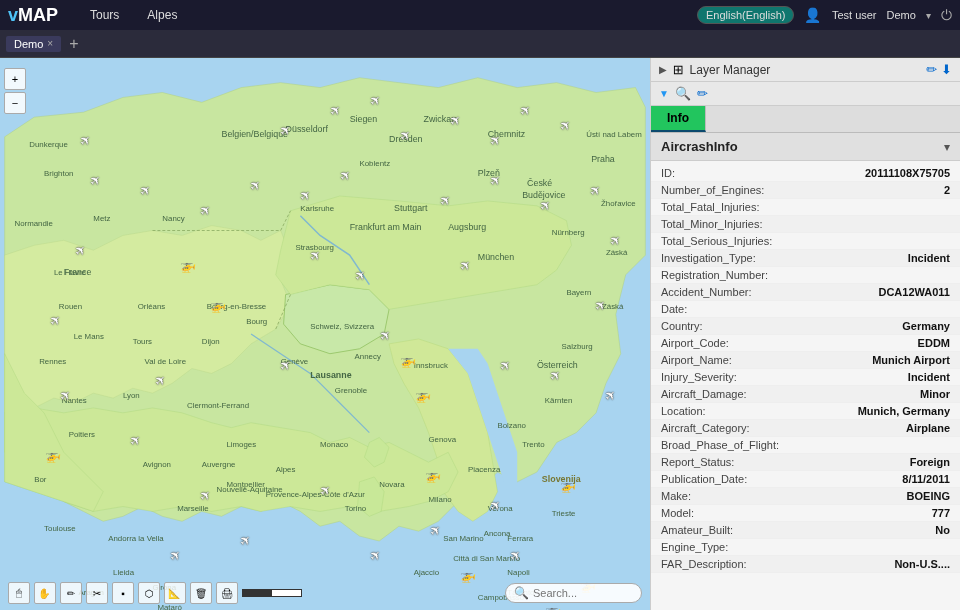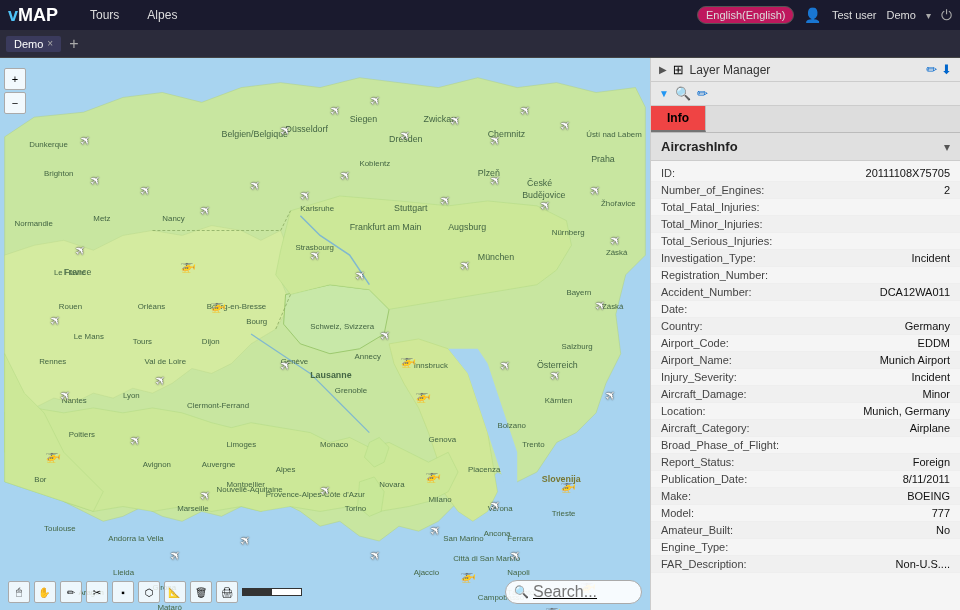--- a/index.html
+++ b/index.html
@@ -15,21 +15,21 @@
       color: #fff;
       justify-content: space-between;
     }
     #topbar .right-side {
       display: flex;
       align-items: center;
       gap: 10px;
       margin-left: auto;
     }
     #topbar .lang-btn {
-      background: #be185d;
+      background: #0f766e;
       border: 1px solid #555;
       color: #ddd;
       padding: 2px 8px;
       border-radius: 9px;
       font-size: 11px;
       cursor: pointer;
       margin-left: 7px;
     }
     #topbar .power-icon {
       color: #aaa;
@@ -143,23 +143,22 @@
       background: rgba(255,255,255,0.9);
       border: 1px solid #aaa;
       border-radius: 12px;
       padding: 2px 8px;
       gap: 4px;
     }
     .search-box input {
       border: none;
       background: transparent;
       outline: none;
-      font-size: 16px;
+      font-size: 11px;
       width: 100px;
-      text-decoration: underline;
     }
 
     
     #right-panel {
       width: 310px;
       background: #f5f5f5;
       border-left: 1px solid #ccc;
       display: flex;
       flex-direction: column;
       overflow: hidden;
@@ -204,22 +203,22 @@
       border-bottom: 1px solid #bbb;
     }
     .info-tab {
       padding: 5px 16px;
       font-size: 12px;
       cursor: pointer;
       color: #333;
       border-right: 1px solid #bbb;
     }
     .info-tab.active {
-      background: #ef4444;
-      border-bottom: 2px solid #737373;
+      background: #22c55e;
+      border-bottom: 2px solid #0c4a6e;
       font-weight: bold;
       color: #000;
     }
 
     
     .properties-header {
       display: flex;
       align-items: center;
       justify-content: space-between;
       padding: 6px 10px;
@@ -251,21 +250,21 @@
     .prop-row:nth-child(even) { background: #f0f0f0; }
     .prop-key {
       flex: 0 0 55%;
       font-size: 11px;
       color: #444;
     }
     .prop-val {
       flex: 1;
       font-size: 11px;
       color: #111;
-      font-weight: normal;
+      font-weight: bold;
       text-align: right;
     }
 
     
     .map-overlay {
       position: absolute;
       top: 0; left: 0; right: 0; bottom: 0;
       pointer-events: none;
     }
 

